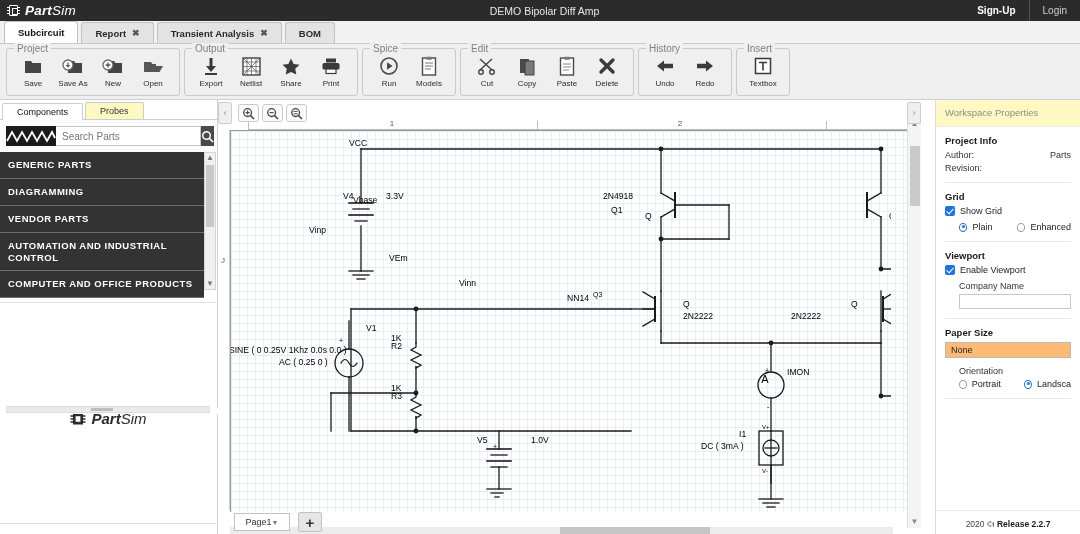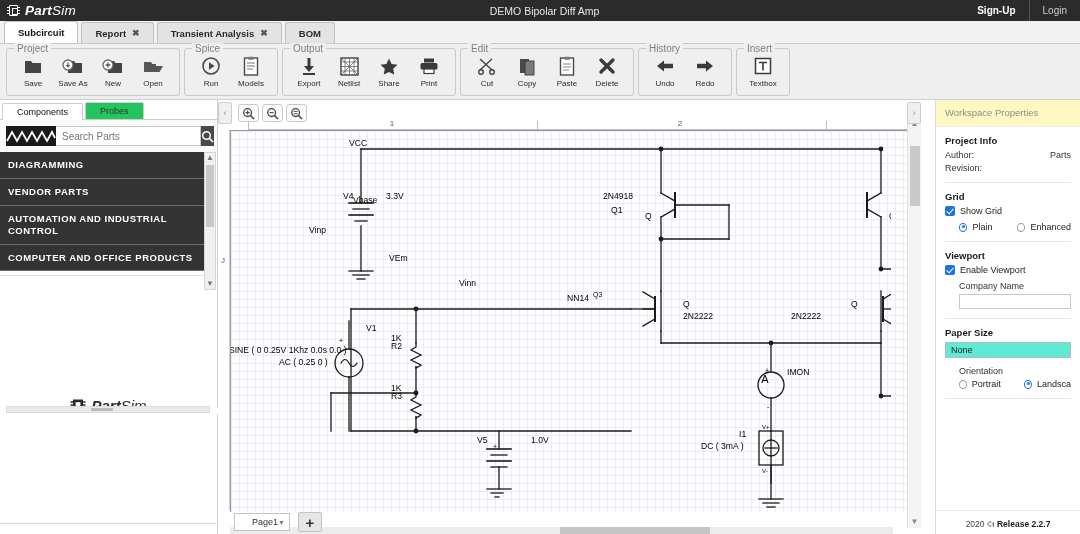--- a/index.html
+++ b/index.html
@@ -74,21 +74,21 @@
 
   
   .body { display: flex; height: 434px; }
 
   
   .leftpanel { width: 218px; background: #fff; border-right: 1px solid #d0d0d0;
     display: flex; flex-direction: column; position: relative; }
   .subtabs { height: 20px; display: flex; align-items: flex-end;
     background: #fff; border-bottom: 1px solid #cdcdcd; padding-left: 2px; }
   .subtab { font-size: 9px; padding: 3px 14px 3px 14px; border: 1px solid #cdcdcd;
-    border-bottom: none; background: #22c55e; color: #333; margin-right: 2px;
+    border-bottom: none; background: #fef9c3; color: #333; margin-right: 2px;
     border-radius: 2px 2px 0 0; }
   .subtab.active { background: #fff; color: #111; position: relative; top: 1px; }
   .searchrow { display: flex; align-items: center; padding: 6px 8px 6px 6px;
     background: #fafafa; }
   .arrow-logo {
     width: 58px; height: 20px; background: #1a1a1a; color: #fff;
     display: flex; align-items: center; justify-content: center;
   }
   .arrow-logo svg { display: block; }
   .search-input {
@@ -156,21 +156,21 @@
   .canvas svg { position: absolute; left: 0; top: 0; }
   .vscroll { position: absolute; right: 14px; top: 18px; bottom: 6px; width: 14px;
     background: #f4f4f4; border-left: 1px solid #e0e0e0; }
   .vscroll .vt { position: absolute; left: 2px; top: 28px; width: 10px; height: 60px;
     background: #c9c9c9; }
   .vscroll .va { position: absolute; width: 100%; text-align: center; font-size: 8px; color: #888; }
   .pagebar { position: absolute; left: 16px; bottom: 2px; display: flex;
     align-items: center; gap: 8px; z-index: 5; }
   .pagesel { width: 56px; height: 18px; background: #fff; border: 1px solid #c3c3c3;
     font-size: 9px; color: #333; display: flex; align-items: center;
-    justify-content: flex-end; padding: 0 4px; }
+    justify-content: center; padding: 0 4px; }
   .pagesel .cv { font-size: 7px; color: #777; }
   .pageadd { width: 24px; height: 20px; background: #e6e6e6; border: 1px solid #c3c3c3;
     border-radius: 2px; display: flex; align-items: center; justify-content: center;
     font-size: 15px; color: #333; font-weight: bold; line-height: 1; }
   .hscroll-bottom { position: absolute; left: 12px; bottom: 0; right: 42px; height: 7px;
     background: #ececec; }
   .hscroll-bottom .t { position: absolute; left: 330px; top: 0; width: 150px;
     height: 7px; background: #c6c6c6; }
 
   
@@ -193,21 +193,21 @@
     font-size: 9px; color: #222; }
   .radiorow .sp { width: 16px; }
   .rad { width: 9px; height: 9px; border-radius: 50%; border: 1.4px solid #9a9a9a;
     position: relative; background: #fff; }
   .rad.on { border-color: #1a73e8; }
   .rad.on:after { content: ""; position: absolute; left: 1.6px; top: 1.6px;
     width: 3.4px; height: 3.4px; border-radius: 50%; background: #1a73e8; }
   .fieldlabel { font-size: 9px; color: #333; padding-left: 14px; margin: 4px 0 3px 0; }
   .textfield { margin-left: 14px; height: 15px; border: 1px solid #c9c9c9;
     background: #fff; }
-  .selectbox { height: 16px; border: 1px solid #b9b9b9; background: #5eead4;
+  .selectbox { height: 16px; border: 1px solid #b9b9b9; background: #fdba74;
     font-size: 9px; color: #222; display: flex; align-items: center;
     padding: 0 5px; margin-bottom: 8px; }
   .rp-footer { position: absolute; bottom: 5px; left: 0; right: 0; text-align: center;
     font-size: 8.5px; color: #444; border-top: 1px solid #ececec; padding-top: 8px; }
   .rp-footer b { color: #1a1a1a; }
   .cc { font-size: 8px; }
 
   
   .sch text { font-family: "Liberation Sans", sans-serif; fill: #000; }
 </style>
@@ -290,79 +290,79 @@
           <svg width="22" height="18" viewBox="0 0 22 18">
             <path d="M2 5h7l1.5 2H14v2H5.5L2.5 15H2z" fill="#555"></path>
             <path d="M5.5 9H21l-3.5 6H2z" fill="#555"></path>
           </svg>
         </span>
         <span class="tl">Open</span>
       </div>
     </div>
 
     <div class="group">
+      <span class="glabel">Output</span>
+      <div class="tool">
+        <span class="ic">
+          <svg width="16" height="20" viewBox="0 0 16 20">
+            <path d="M6.5 2h3v8h3.5L8 16 3 10h3.5z" fill="#3a3a3a"></path>
+            <rect x="2" y="17" width="12" height="2" fill="#3a3a3a"></rect>
+          </svg>
+        </span>
+        <span class="tl">Export</span>
+      </div>
+      <div class="tool">
+        <span class="ic">
+          <svg width="19" height="19" viewBox="0 0 19 19">
+            <rect x="1" y="1" width="17" height="17" fill="#fff" stroke="#333" stroke-width="1.3"></rect>
+            <path d="M1 1l17 17M18 1L1 18M9.5 1v17M1 9.5h17M5 1v17M14 1v17M1 5h17M1 14h17" stroke="#555" stroke-width="0.7"></path>
+          </svg>
+        </span>
+        <span class="tl">Netlist</span>
+      </div>
+      <div class="tool">
+        <span class="ic">
+          <svg width="20" height="19" viewBox="0 0 20 19">
+            <path d="M10 1.5l2.6 5.4 5.9.8-4.3 4.1 1.1 5.8L10 14.9 4.7 17.6l1.1-5.8L1.5 7.7l5.9-.8z" fill="#3a3a3a"></path>
+          </svg>
+        </span>
+        <span class="tl">Share</span>
+      </div>
+      <div class="tool">
+        <span class="ic">
+          <svg width="20" height="18" viewBox="0 0 20 18">
+            <rect x="5" y="1.5" width="10" height="4" fill="#3a3a3a"></rect>
+            <rect x="1.5" y="6" width="17" height="6.5" rx="1.5" fill="#3a3a3a"></rect>
+            <rect x="5" y="12" width="10" height="4.5" fill="#fff" stroke="#3a3a3a" stroke-width="1.2"></rect>
+          </svg>
+        </span>
+        <span class="tl">Print</span>
+      </div>
+    </div>
+
+    <div class="group">
       <span class="glabel">Spice</span>
       <div class="tool">
         <span class="ic">
           <svg width="20" height="20" viewBox="0 0 20 20">
             <circle cx="10" cy="10" r="8" fill="none" stroke="#4a4a4a" stroke-width="1.6"></circle>
             <path d="M8 6.2l5.6 3.8L8 13.8z" fill="#4a4a4a"></path>
           </svg>
         </span>
         <span class="tl">Run</span>
       </div>
       <div class="tool">
         <span class="ic">
           <svg width="16" height="20" viewBox="0 0 16 20">
             <rect x="1.5" y="2" width="13" height="17" fill="#fff" stroke="#4a4a4a" stroke-width="1.4"></rect>
             <rect x="5" y="0.8" width="6" height="3" rx="1" fill="#777"></rect>
             <path d="M4 7h8M4 10h8M4 13h6" stroke="#777" stroke-width="1.1"></path>
           </svg>
         </span>
         <span class="tl">Models</span>
-      </div>
-    </div>
-
-    <div class="group">
-      <span class="glabel">Output</span>
-      <div class="tool">
-        <span class="ic">
-          <svg width="16" height="20" viewBox="0 0 16 20">
-            <path d="M6.5 2h3v8h3.5L8 16 3 10h3.5z" fill="#3a3a3a"></path>
-            <rect x="2" y="17" width="12" height="2" fill="#3a3a3a"></rect>
-          </svg>
-        </span>
-        <span class="tl">Export</span>
-      </div>
-      <div class="tool">
-        <span class="ic">
-          <svg width="19" height="19" viewBox="0 0 19 19">
-            <rect x="1" y="1" width="17" height="17" fill="#fff" stroke="#333" stroke-width="1.3"></rect>
-            <path d="M1 1l17 17M18 1L1 18M9.5 1v17M1 9.5h17M5 1v17M14 1v17M1 5h17M1 14h17" stroke="#555" stroke-width="0.7"></path>
-          </svg>
-        </span>
-        <span class="tl">Netlist</span>
-      </div>
-      <div class="tool">
-        <span class="ic">
-          <svg width="20" height="19" viewBox="0 0 20 19">
-            <path d="M10 1.5l2.6 5.4 5.9.8-4.3 4.1 1.1 5.8L10 14.9 4.7 17.6l1.1-5.8L1.5 7.7l5.9-.8z" fill="#3a3a3a"></path>
-          </svg>
-        </span>
-        <span class="tl">Share</span>
-      </div>
-      <div class="tool">
-        <span class="ic">
-          <svg width="20" height="18" viewBox="0 0 20 18">
-            <rect x="5" y="1.5" width="10" height="4" fill="#3a3a3a"></rect>
-            <rect x="1.5" y="6" width="17" height="6.5" rx="1.5" fill="#3a3a3a"></rect>
-            <rect x="5" y="12" width="10" height="4.5" fill="#fff" stroke="#3a3a3a" stroke-width="1.2"></rect>
-          </svg>
-        </span>
-        <span class="tl">Print</span>
       </div>
     </div>
 
     <div class="group">
       <span class="glabel">Edit</span>
       <div class="tool">
         <span class="ic">
           <svg width="20" height="18" viewBox="0 0 20 18">
             <path d="M3 2l12 11M15 2L3 13" stroke="#444" stroke-width="1.4" fill="none"></path>
             <circle cx="4" cy="15" r="2.3" fill="none" stroke="#444" stroke-width="1.4"></circle>
@@ -455,20 +455,21 @@
         <input class="search-input" placeholder="Search Parts" style="">
         <div class="search-btn">
           <svg width="13" height="13" viewBox="0 0 13 13">
             <circle cx="5.5" cy="5.5" r="3.8" fill="none" stroke="#fff" stroke-width="1.5"></circle>
             <path d="M8.4 8.4L12 12" stroke="#fff" stroke-width="1.7"></path>
           </svg>
         </div>
       </div>
 
       <div class="catlist">
+        <div class="cat">GENERIC PARTS</div>
         <div class="cat">DIAGRAMMING</div>
         <div class="cat">VENDOR PARTS</div>
         <div class="cat">AUTOMATION AND INDUSTRIAL CONTROL</div>
         <div class="cat">COMPUTER AND OFFICE PRODUCTS</div>
         <div class="catscroll">
           <div class="arrowup">▲</div>
           <div class="thumb"></div>
           <div class="arrowdn">▼</div>
         </div>
       </div>

